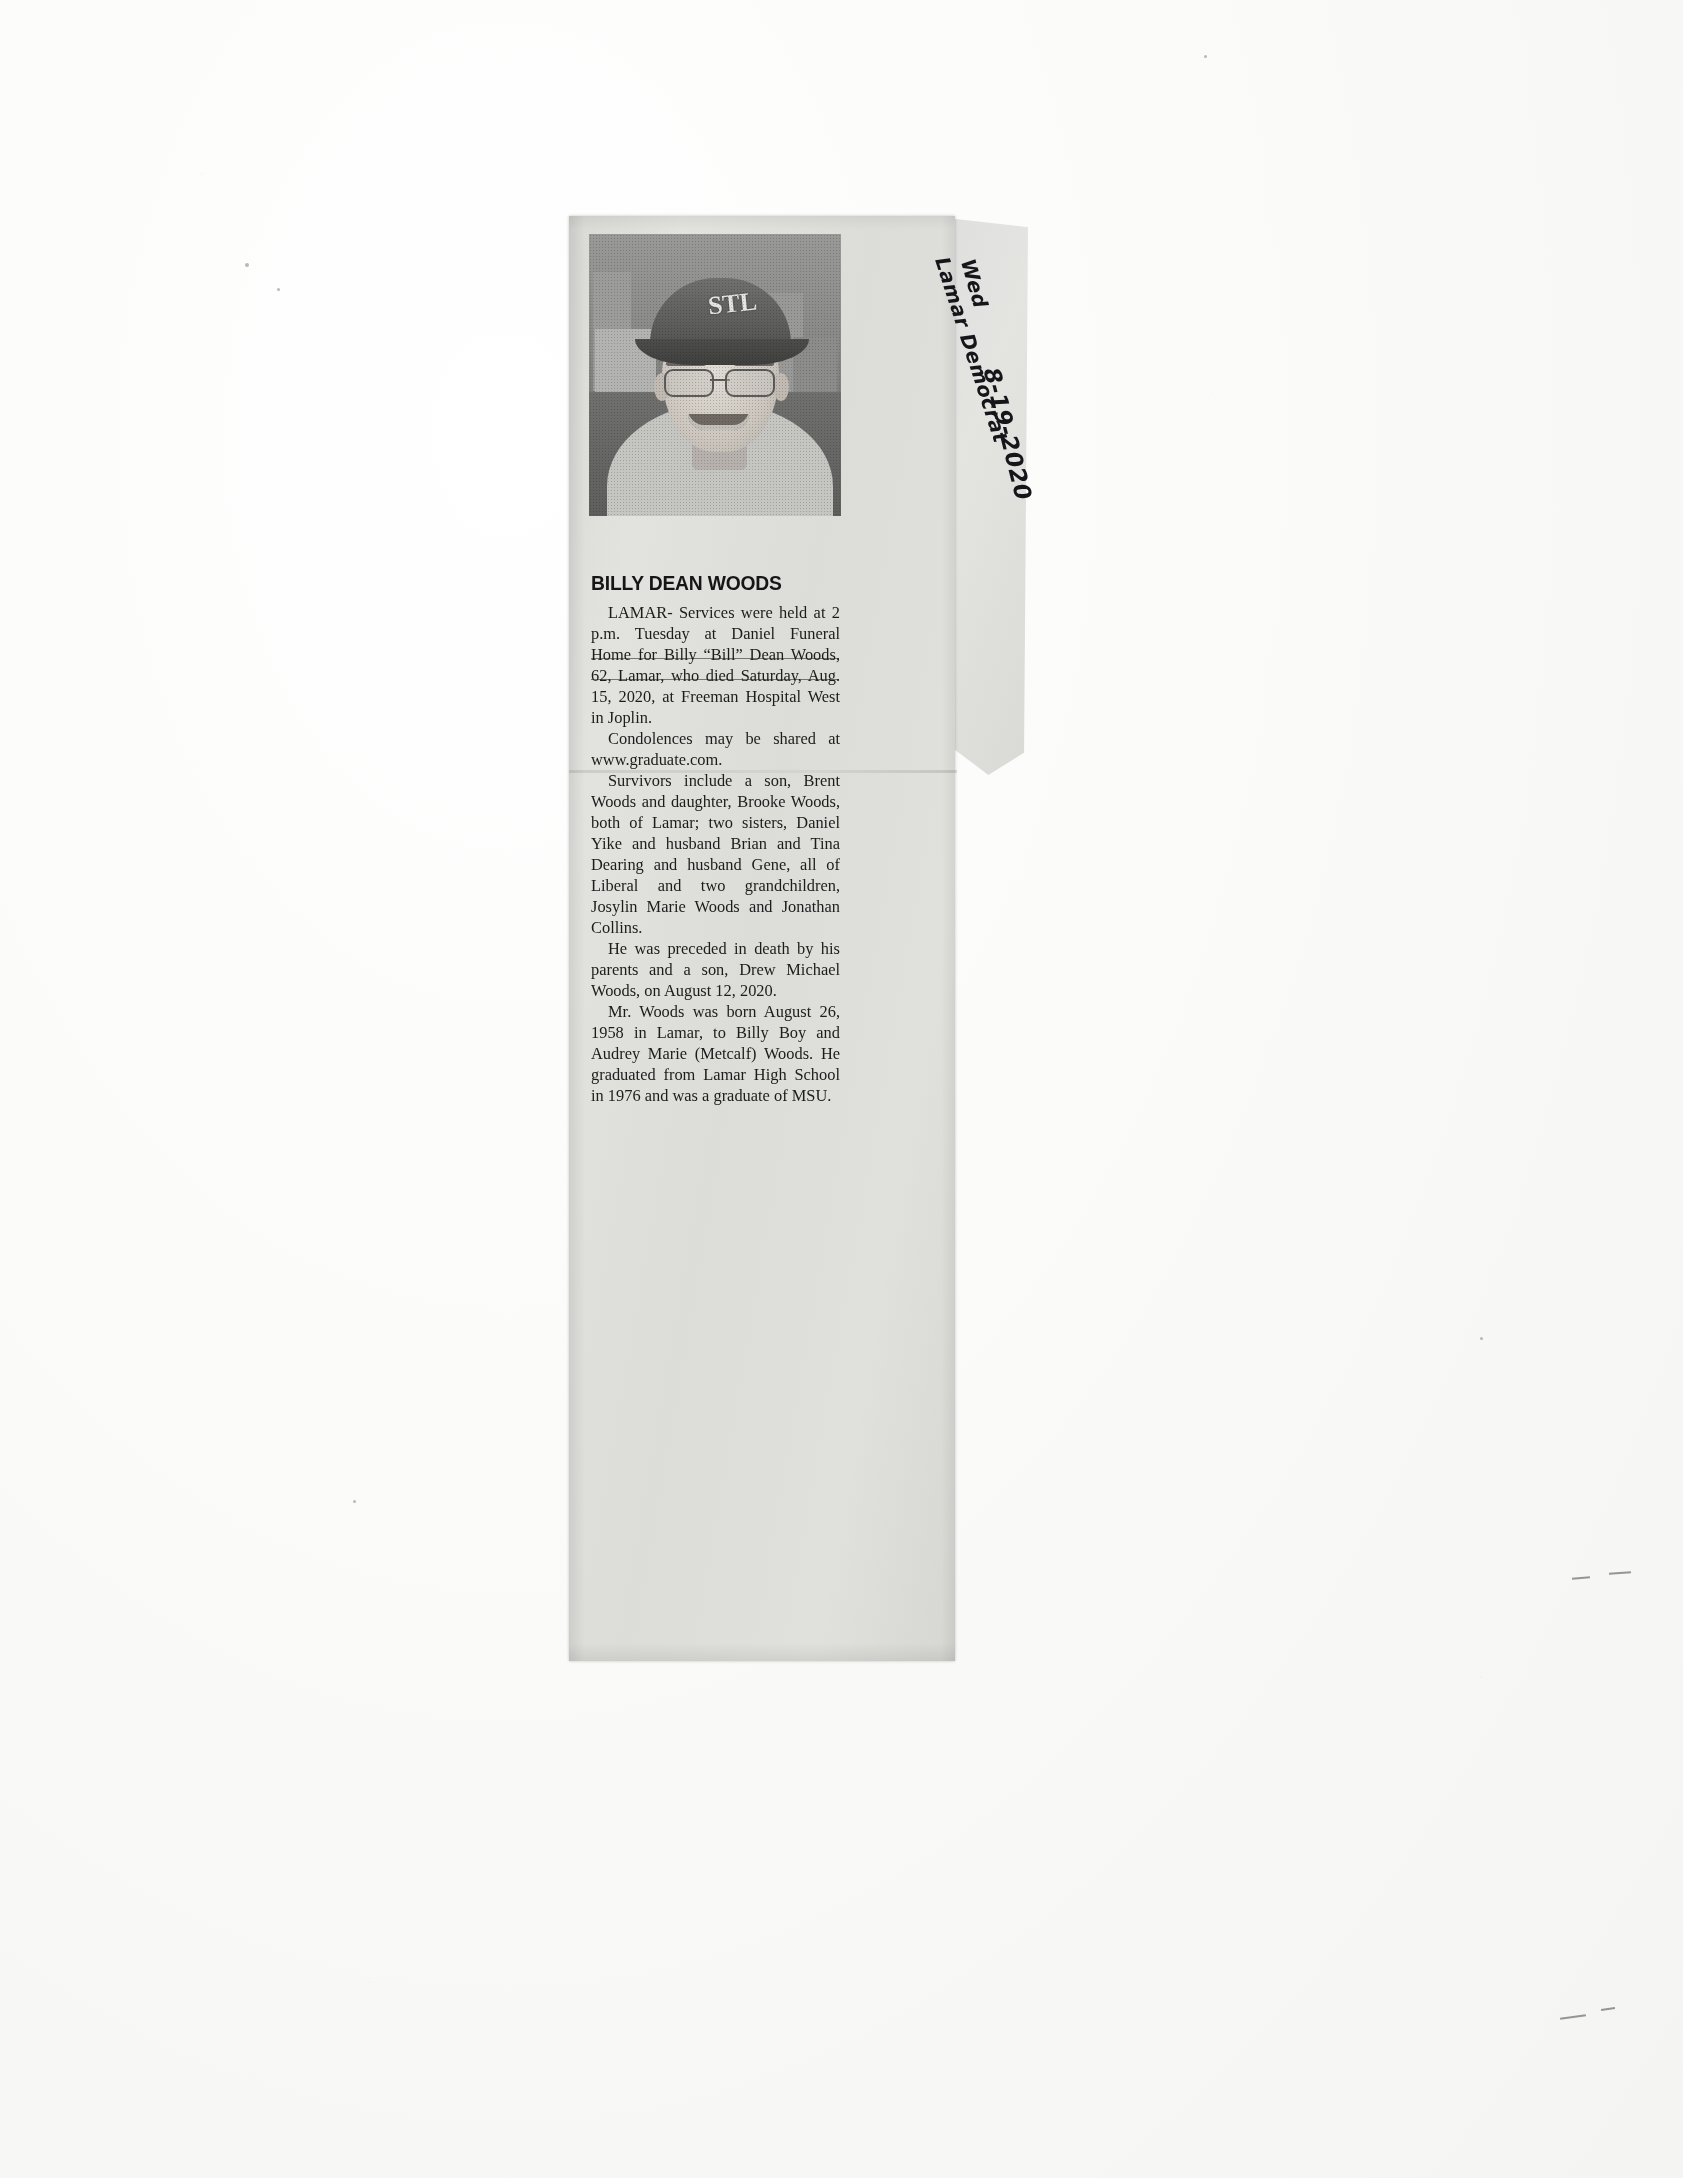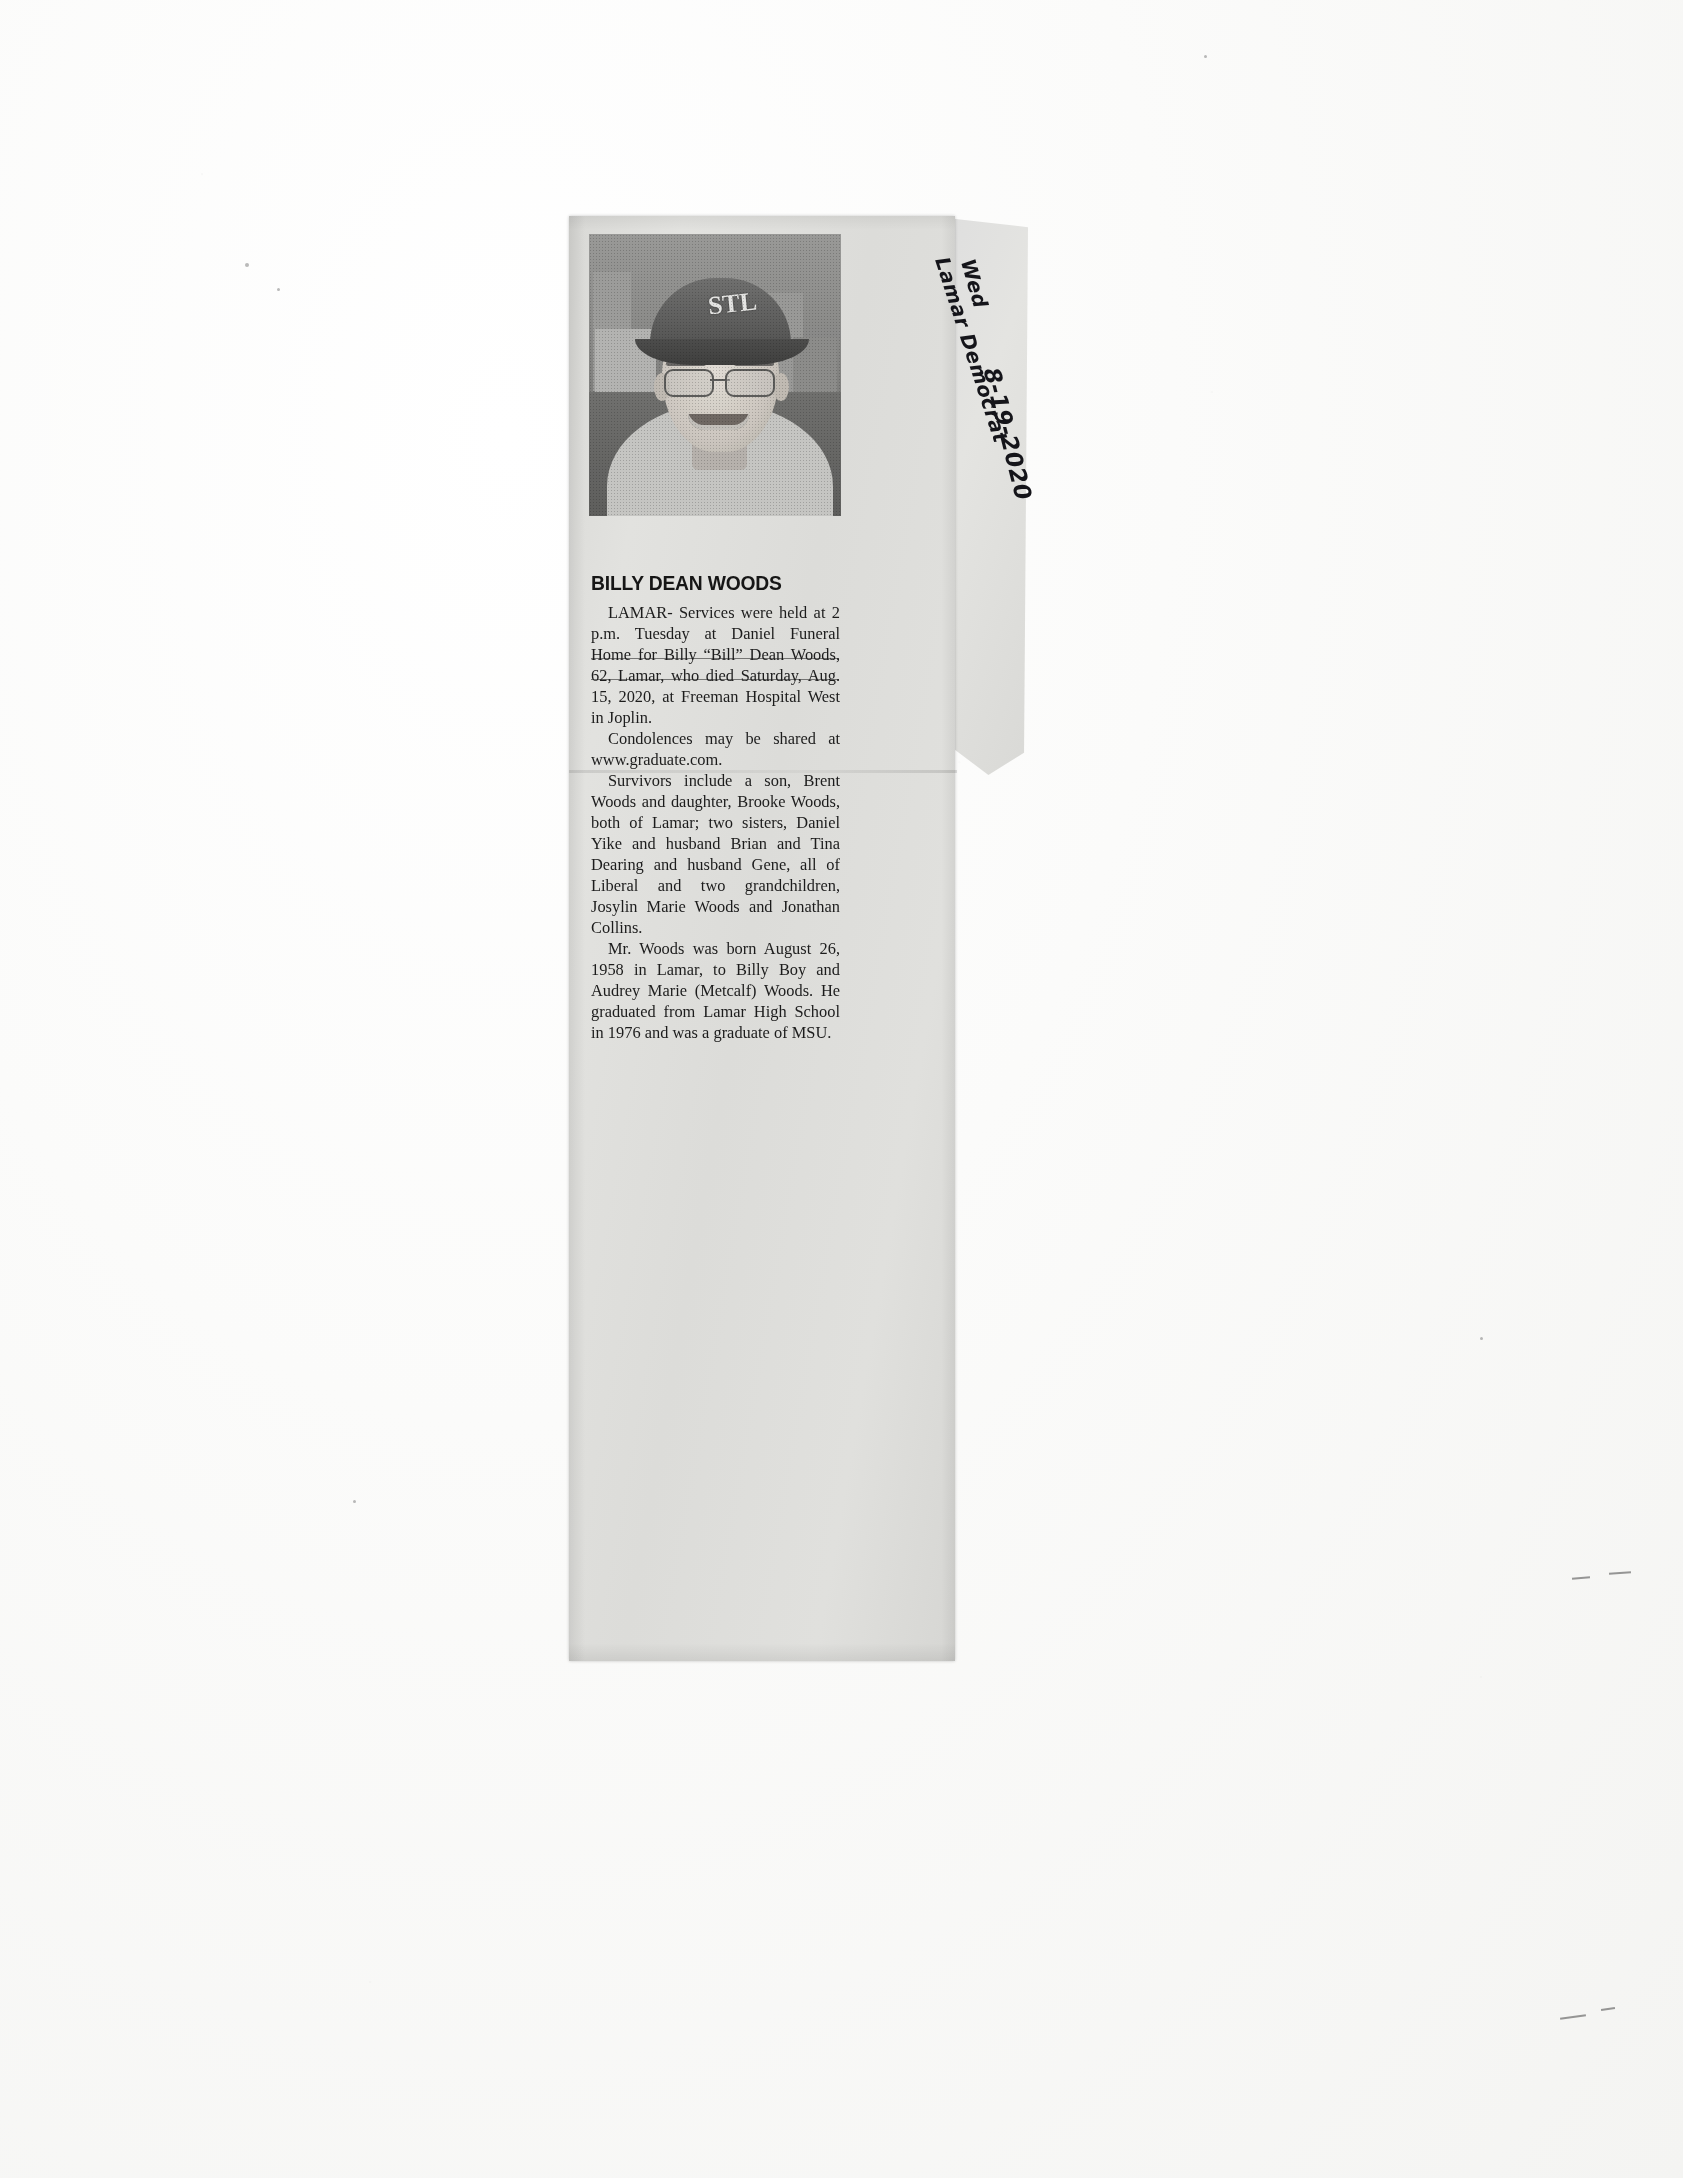--- a/index.html
+++ b/index.html
@@ -313,17 +313,18 @@
     <span class="hw-line hw3">8-19-2020</span>
   </div>
 
   <div class="article">
     <h1 class="headline">BILLY DEAN WOODS</h1>
     <div class="underline-row ul1"></div>
     <div class="underline-row ul2"></div>
     <p class="art-p first">LAMAR- Services were held at 2 p.m. Tuesday at Daniel Funeral Home for Billy “Bill” Dean Woods, 62, Lamar, who died Saturday, Aug. 15, 2020, at Freeman Hospital West in Joplin.</p>
     <p class="art-p">Condolences may be shared at www.graduate.com.</p>
     <p class="art-p">Survivors include a son, Brent Woods and daughter, Brooke Woods, both of Lamar; two sisters, Daniel Yike and husband Brian and Tina Dearing and husband Gene, all of Liberal and two grandchildren, Josylin Marie Woods and Jonathan Collins.</p>
+    <p class="art-p">He was preceded in death by his parents and a son, Drew Michael Woods, on August 12, 2020.</p>
     <p class="art-p">Mr. Woods was born August 26, 1958 in Lamar, to Billy Boy and Audrey Marie (Metcalf) Woods. He graduated from Lamar High School in 1976 and was a graduate of MSU.</p>
   </div>
 
 </div>
 
 
 </body></html>

